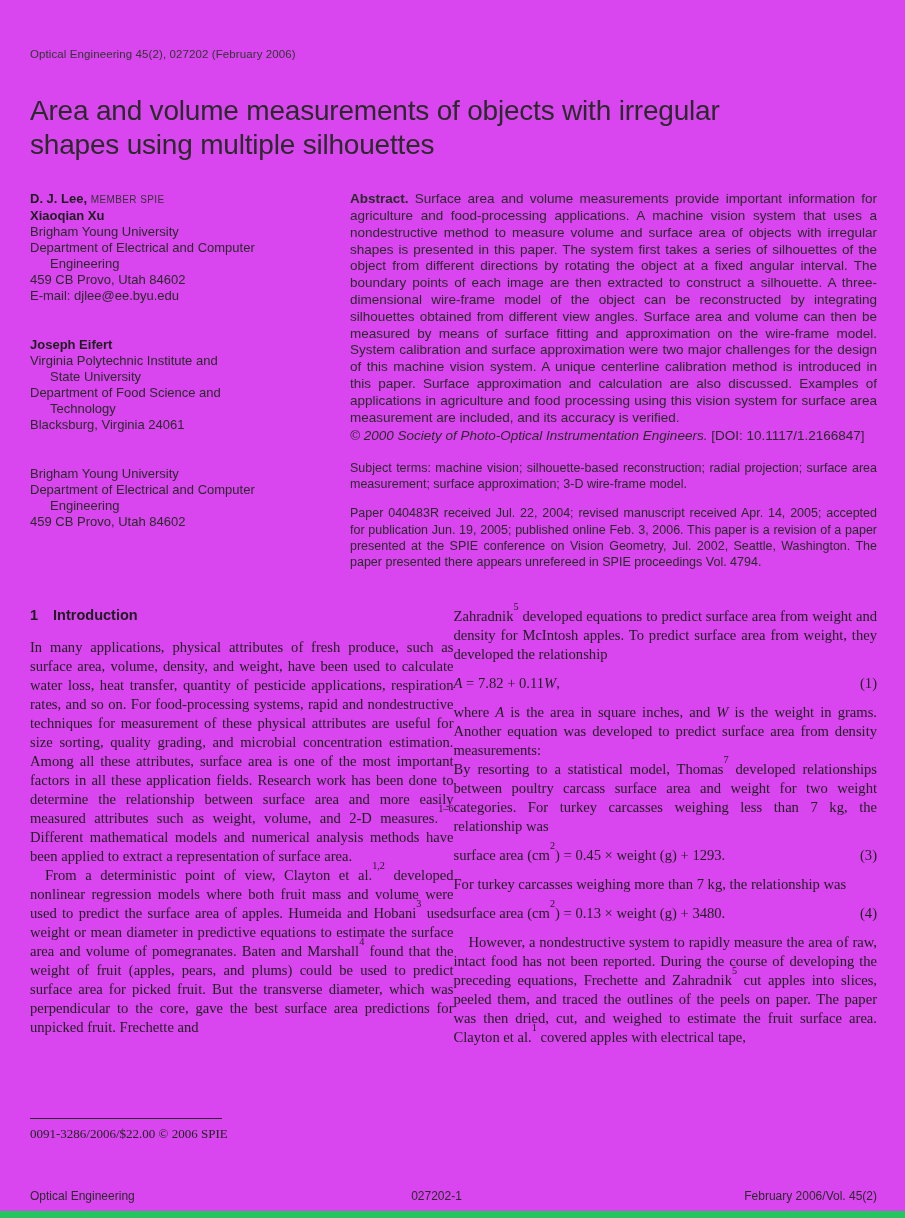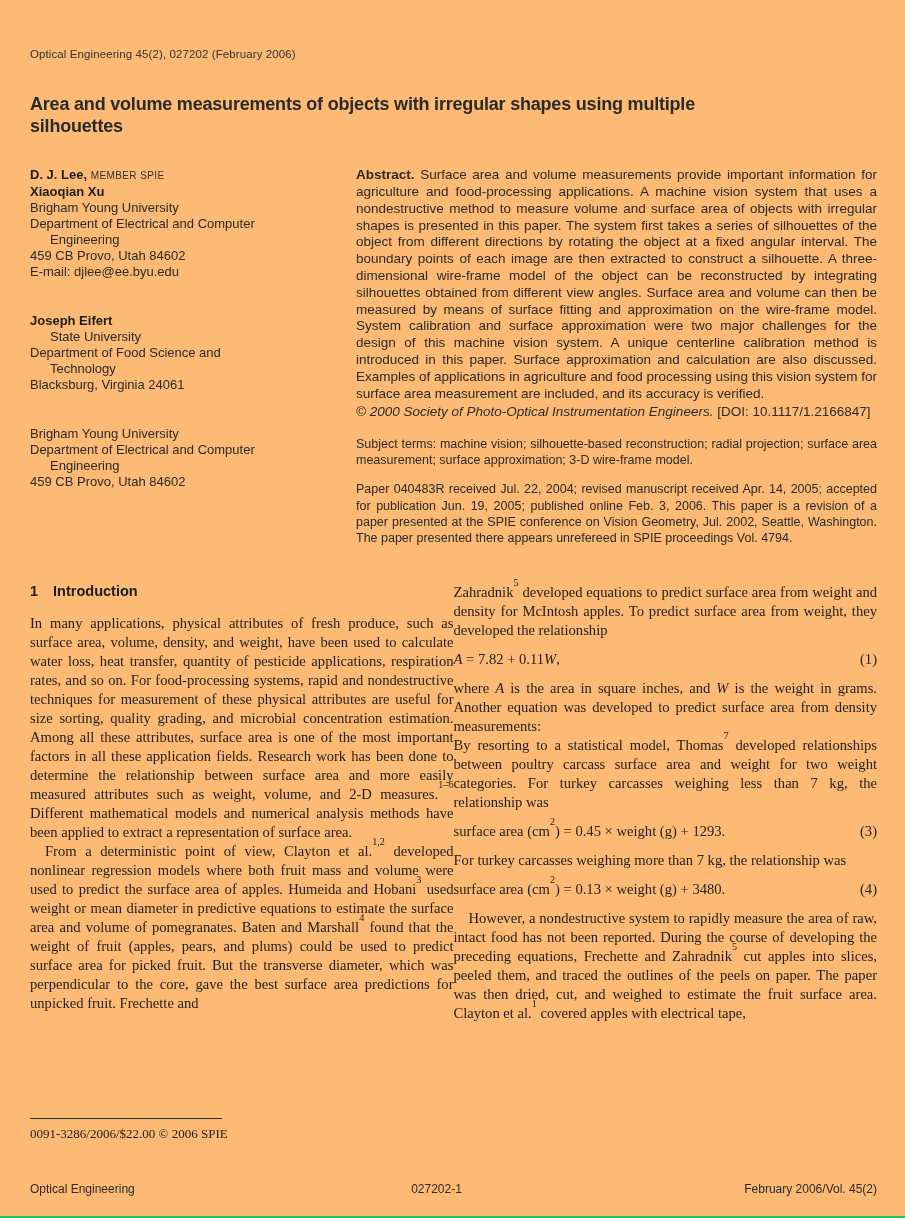--- a/index.html
+++ b/index.html
@@ -2,49 +2,49 @@
 <html><head>
 <meta charset="utf-8">
 <style>
   * { margin: 0; padding: 0; box-sizing: border-box; }
   html, body { background: #e8e8e6; }
   .page {
     position: relative;
     width: 905px;
     height: 1218px;
     margin: 0 auto;
-    background: #fdba74;
+    background: #d946ef;
     color: #222;
     font-family: "Liberation Sans", sans-serif;
     overflow: hidden;
-    border-bottom: 2px solid #22c55e;
+    border-bottom: 7px solid #22c55e;
   }
   .content { padding: 48px 28px 0 30px; }
 
   .journal-line {
     font-size: 11.5px;
     color: #333;
     letter-spacing: 0.1px;
   }
 
   h1.paper-title {
     margin-top: 34px;
     width: 760px;
-    font-size: 18px;
+    font-size: 28px;
     line-height: 1.2;
-    font-weight: 700;
+    font-weight: 400;
     color: #2a2a2a;
     letter-spacing: -0.2px;
   }
 
   
   .front-matter {
     display: flex;
     margin-top: 30px;
-    gap: 26px;
+    gap: 20px;
   }
   .authors-col { width: 300px; flex: 0 0 300px; }
   .author-group { margin-bottom: 33px; }
   .author-name {
     font-size: 13px;
     font-weight: 700;
     line-height: 16px;
     color: #1d1d1d;
   }
   .member-suffix {
@@ -124,21 +124,21 @@
     width: 192px;
     border-top: 1.5px solid #2a2a2a;
     margin-bottom: 7px;
   }
   .footnote-text { font-size: 13px; color: #222; }
 
   .page-footer {
     position: absolute;
     left: 30px;
     right: 28px;
-    bottom: 20px;
+    bottom: 8px;
     display: flex;
     justify-content: space-between;
     font-size: 12px;
     color: #2a2a2a;
   }
   .page-footer .center { position: absolute; left: 45%; }
 </style>
 </head>
 <body>
 
@@ -158,20 +158,21 @@
           <div class="author-name">Xiaoqian Xu</div>
           <div class="aff">Brigham Young University</div>
           <div class="aff">Department of Electrical and Computer</div>
           <div class="aff indent">Engineering</div>
           <div class="aff">459 CB Provo, Utah 84602</div>
           <div class="aff">E-mail: djlee@ee.byu.edu</div>
         </div>
 
         <div class="author-group">
           <div class="author-name">Joseph Eifert</div>
+          <div class="aff">Virginia Polytechnic Institute and</div>
           <div class="aff indent">State University</div>
           <div class="aff">Department of Food Science and</div>
           <div class="aff indent">Technology</div>
           <div class="aff">Blacksburg, Virginia 24061</div>
         </div>
 
         <div class="author-group">
           <div class="aff">Brigham Young University</div>
           <div class="aff">Department of Electrical and Computer</div>
           <div class="aff indent">Engineering</div>

